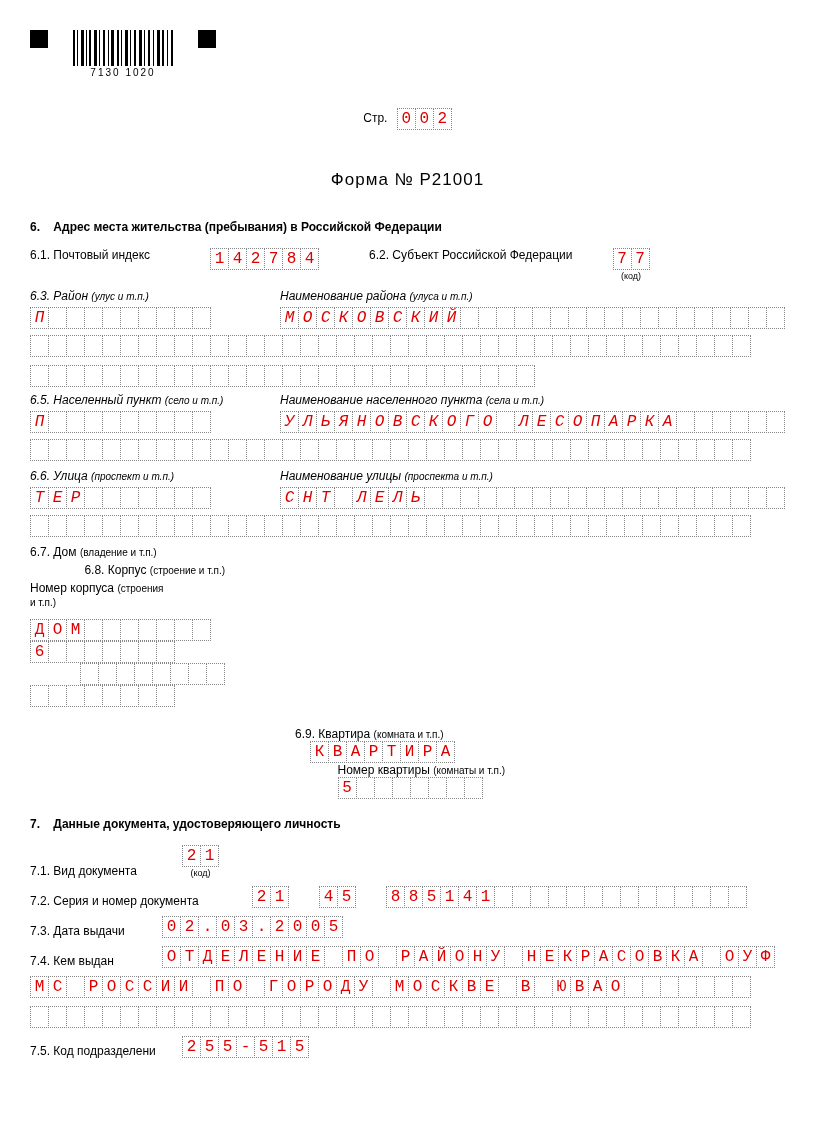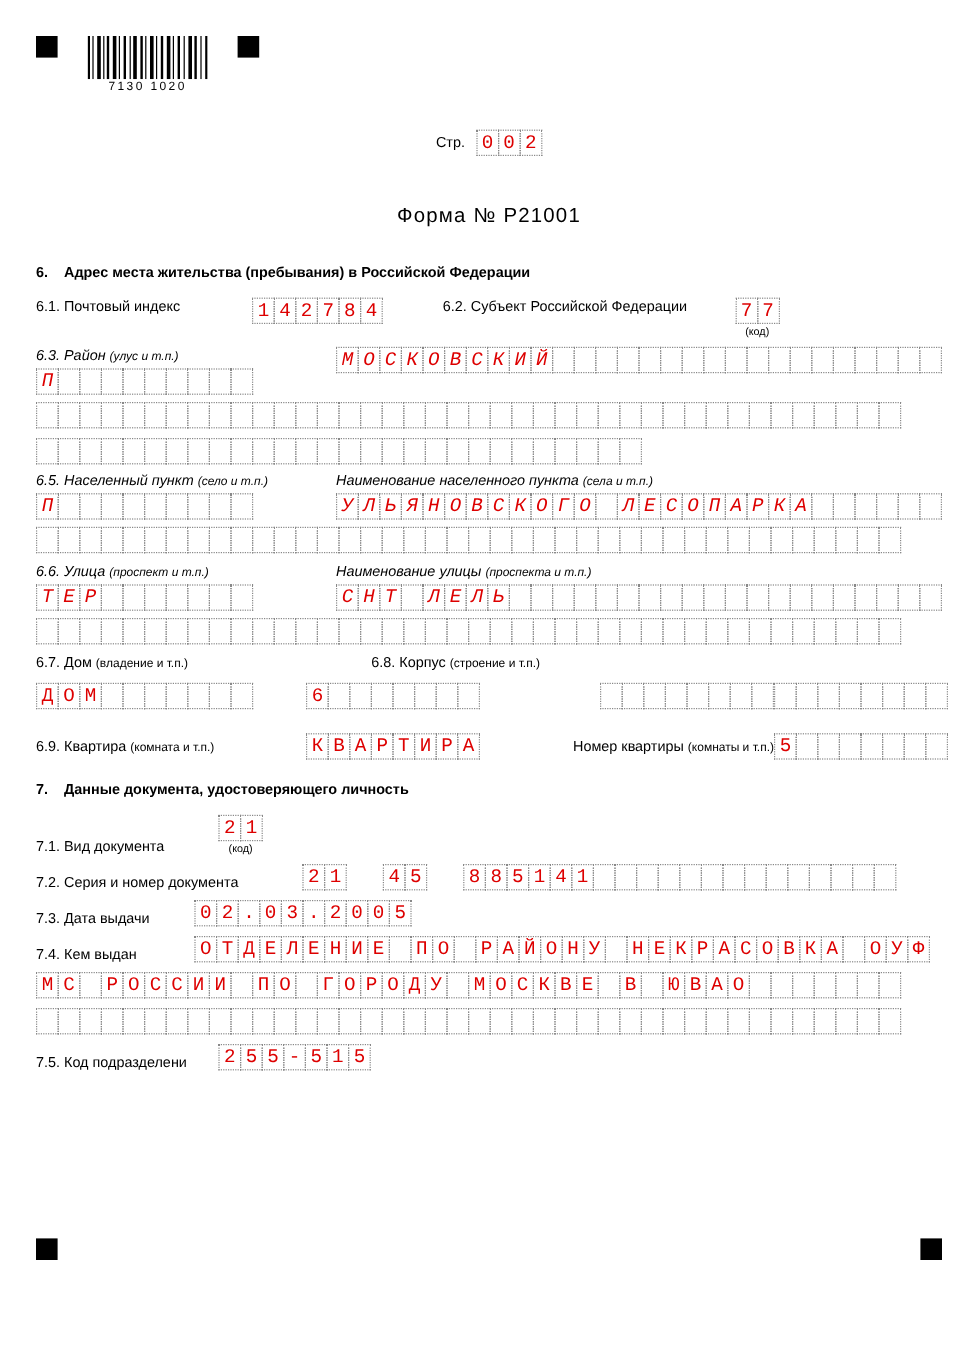--- a/index.html
+++ b/index.html
@@ -109,20 +109,21 @@
     flex: 1;
   }
   .field-heading {
     font-size: 12px;
     margin-bottom: 4px;
   }
   .field-heading .sub { font-size: 10px; }
   .four-col {
     display: flex;
     margin-bottom: 6px;
+    flex-direction: column;
   }
   .four-col > div { box-sizing: border-box; }
   .four-col .c1 { width: 225px; }
   .four-col .c2 { width: 195px; }
   .four-col .c3 { width: 195px; text-align: right; }
   .four-col .c4 { width: 140px; }
   .inline-label {
     display: flex;
     align-items: flex-end;
     gap: 12px;
@@ -221,20 +222,21 @@
         <span class="box"></span>
         <span class="box"></span>
         <span class="box"></span>
         <span class="box"></span>
         <span class="box"></span>
         <span class="box"></span>
         <span class="box"></span>
       </span>
   </div>
   <div class="right">
+    <div class="field-heading"><span>Наименование района</span> <span class="sub">(улуса и т.п.)</span></div>
     <span class="box-row">
         <span class="box">М</span>
         <span class="box">О</span>
         <span class="box">С</span>
         <span class="box">К</span>
         <span class="box">О</span>
         <span class="box">В</span>
         <span class="box">С</span>
         <span class="box">К</span>
         <span class="box">И</span>
@@ -520,20 +522,21 @@
       <span class="box"></span>
       <span class="box"></span>
       <span class="box"></span>
       <span class="box"></span>
       <span class="box"></span>
     </span></div>
 
 <div class="four-col">
   <div class="c1 field-heading"><span>6.7. Дом</span> <span class="sub">(владение и т.п.)</span></div>
   <div class="c3 field-heading"><span>6.8. Корпус</span> <span class="sub">(строение и т.п.)</span></div>
+  <div class="c4 field-heading"><span>Номер корпуса</span> <span class="sub">(строения и т.п.)</span></div>
 </div>
 <div class="four-col">
   <div class="c1"><span class="box-row">
         <span class="box">Д</span>
         <span class="box">О</span>
         <span class="box">М</span>
         <span class="box"></span>
         <span class="box"></span>
         <span class="box"></span>
         <span class="box"></span>

